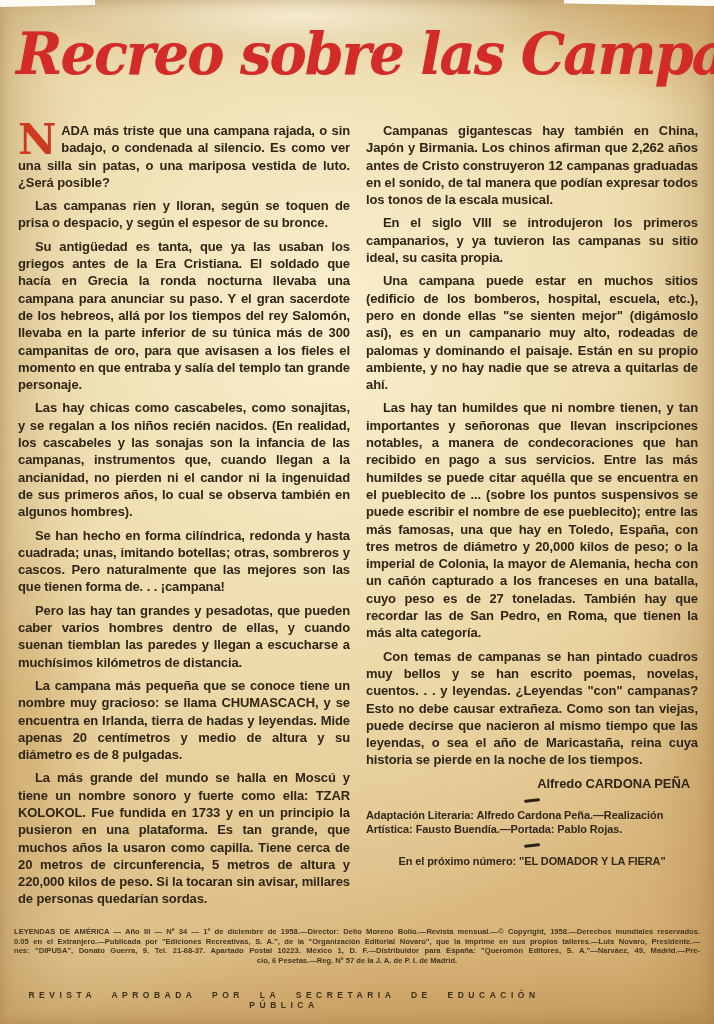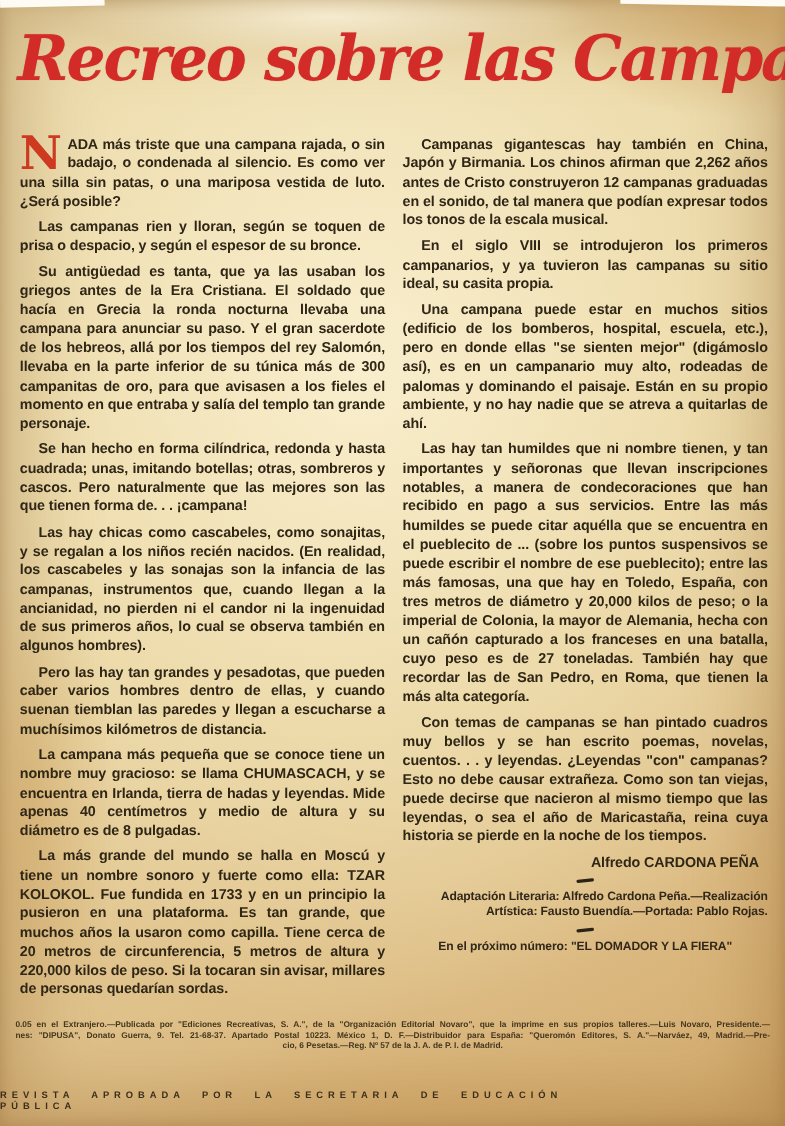--- a/index.html
+++ b/index.html
@@ -43,32 +43,32 @@
   .col p{margin:0 0 6px 0;text-indent:17px;}
   .col p.lead{text-indent:0;}
   .dropcap{
     float:left;
     font-family:"DejaVu Serif",serif;
     font-size:42px;line-height:32px;font-weight:700;font-style:normal;
     color:#cd3a20;margin:2px 5px 0 0;
   }
   .byline{margin-top:0;text-align:right;padding-right:8px;font-size:13px;font-weight:700;color:#2f2616;}
   .ornament{width:16px;height:3px;background:#2b2315;border-radius:2px;margin:7px auto 6px auto;transform:rotate(-6deg);}
-  .credits{margin-top:2px;text-align:right;font-size:11px;line-height:14.5px;font-weight:700;color:#32281a;}
+  .credits{margin-top:2px;text-align:left;font-size:11px;line-height:14.5px;font-weight:700;color:#32281a;}
   .next-issue{margin-top:2px;text-align:center;font-size:11px;font-weight:700;color:#32281a;}
 
   .fineprint{
     position:absolute;left:14px;top:927px;width:686px;
     font-size:7.6px;line-height:9.6px;font-weight:700;color:#46371f;
   }
   .fineprint .fp-line{text-align:justify;text-align-last:justify;}
   .fineprint .fp-line:last-child{text-align:left;text-align-last:center;}
   .approval{
     position:absolute;left:0;top:990px;width:568px;
-    font-size:8.5px;font-weight:700;color:#3c2f1a;
+    text-align:center;font-size:8.5px;font-weight:700;color:#3c2f1a;
     letter-spacing:4.5px;word-spacing:9px;
   }
 </style>
 </head>
 <body>
 
 <div class="page">
 
   <div class="stain tr"></div>
   <div class="stain top"></div>
@@ -79,24 +79,24 @@
 
   <div class="title">Recreo sobre las Campanas</div>
 
   <div class="columns">
 
     <div class="col">
       <p class="lead"><span class="dropcap">N</span><span>ADA más triste que una campana rajada, o sin badajo, o condenada al silencio. Es como ver una silla sin patas, o una mariposa vestida de luto. ¿Será posible?</span></p>
       <div>
           <p class="para">Las campanas rien y lloran, según se toquen de prisa o despacio, y según el espesor de su bronce.</p>
           <p class="para">Su antigüedad es tanta, que ya las usaban los griegos antes de la Era Cristiana.  El soldado que hacía en Grecia la ronda nocturna llevaba una campana para anunciar su paso.  Y el gran sacerdote de los hebreos, allá por los tiempos del rey Salomón, llevaba en la parte inferior de su túnica más de 300 campanitas de oro, para que avisasen a los fieles el momento en que entraba y salía del templo tan grande personaje.</p>
+          <p class="para">Las hay chicas como cascabeles, como sonajitas, y se regalan a los niños recién nacidos.  (En realidad, los cascabeles y las sonajas son la infancia de las campanas, instrumentos que, cuando llegan a la ancianidad, no pierden ni el candor ni la ingenuidad de sus primeros años, lo cual se observa también en algunos hombres).</p>
           <p class="para">Se han hecho en forma cilíndrica, redonda y hasta cuadrada; unas, imitando botellas; otras, sombreros y cascos.  Pero naturalmente que las mejores son las que tienen forma de. . . ¡campana!</p>
-          <p class="para">Las hay chicas como cascabeles, como sonajitas, y se regalan a los niños recién nacidos.  (En realidad, los cascabeles y las sonajas son la infancia de las campanas, instrumentos que, cuando llegan a la ancianidad, no pierden ni el candor ni la ingenuidad de sus primeros años, lo cual se observa también en algunos hombres).</p>
           <p class="para">Pero las hay tan grandes y pesadotas, que pueden caber varios hombres dentro de ellas, y cuando suenan tiemblan las paredes y llegan a escucharse a muchísimos kilómetros de distancia.</p>
-          <p class="para">La campana más pequeña que se conoce tiene un nombre muy gracioso: se llama CHUMASCACH, y se encuentra en Irlanda, tierra de hadas y leyendas.  Mide apenas 40 centímetros y medio de altura y su diámetro es de 8 pulgadas.</p>
+          <p class="para">La campana más pequeña que se conoce tiene un nombre muy gracioso: se llama CHUMASCACH, y se encuentra en Irlanda, tierra de hadas y leyendas.  Mide apenas 20 centímetros y medio de altura y su diámetro es de 8 pulgadas.</p>
           <p class="para">La más grande del mundo se halla en Moscú y tiene un nombre sonoro y fuerte como ella: TZAR KOLOKOL.  Fue fundida en 1733 y en un principio la pusieron en una plataforma.  Es tan grande, que muchos años la usaron como capilla.  Tiene cerca de 20 metros de circunferencia, 5 metros de altura y 220,000 kilos de peso. Si la tocaran sin avisar, millares de personas quedarían sordas.</p>
         </div>
     </div>
 
     <div class="col">
       <div>
           <p class="para">Campanas gigantescas hay también en China, Japón y Birmania.  Los chinos afirman que 2,262 años antes de Cristo construyeron 12 campanas graduadas en el sonido, de tal manera que podían expresar todos los tonos de la escala musical.</p>
           <p class="para">En el siglo VIII se introdujeron los primeros campanarios, y ya tuvieron las campanas su sitio ideal, su casita propia.</p>
           <p class="para">Una campana puede estar en muchos sitios (edificio de los bomberos, hospital, escuela, etc.), pero en donde ellas "se sienten mejor" (digámoslo así), es en un campanario muy alto, rodeadas de palomas y dominando el paisaje.  Están en su propio ambiente, y no hay nadie que se atreva a quitarlas de ahí.</p>
           <p class="para">Las hay tan humildes que ni nombre tienen, y tan importantes y señoronas que llevan inscripciones notables, a manera de condecoraciones que han recibido en pago a sus servicios.  Entre las más humildes se puede citar aquélla que se encuentra en el pueblecito de ... (sobre los puntos suspensivos se puede escribir el nombre de ese pueblecito); entre las más famosas, una que hay en Toledo, España, con tres metros de diámetro y 20,000 kilos de peso; o la imperial de Colonia, la mayor de Alemania, hecha con un cañón capturado a los franceses en una batalla, cuyo peso es de 27 toneladas.  También hay que recordar las de San Pedro, en Roma, que tienen la más alta categoría.</p>
@@ -105,20 +105,21 @@
       <div class="byline">Alfredo CARDONA PEÑA</div>
       <div class="ornament"></div>
       <div class="credits">Adaptación Literaria: Alfredo Cardona Peña.—Realización Artística: Fausto Buendía.—Portada: Pablo Rojas.</div>
       <div class="ornament"></div>
       <div class="next-issue">En el próximo número: "EL DOMADOR Y LA FIERA"</div>
     </div>
 
   </div>
 
   <div class="fineprint">
+      <div class="fp-line">LEYENDAS DE AMÉRICA — Año III — Nº 34 — 1º de diciembre de 1958.—Director: Delio Moreno Bolio.—Revista mensual.—© Copyright, 1958.—Derechos mundiales reservados.</div>
       <div class="fp-line">0.05 en el Extranjero.—Publicada por "Ediciones Recreativas, S. A.", de la "Organización Editorial Novaro", que la imprime en sus propios talleres.—Luis Novaro, Presidente.—</div>
       <div class="fp-line">nes: "DIPUSA", Donato Guerra, 9. Tel. 21-68-37. Apartado Postal 10223. México 1, D. F.—Distribuidor para España: "Queromón Editores, S. A."—Narváez, 49, Madrid.—Pre-</div>
       <div class="fp-line">cio, 6 Pesetas.—Reg. Nº 57 de la J. A. de P. I. de Madrid.</div>
     </div>
 
   <div class="approval">REVISTA APROBADA POR LA SECRETARIA DE EDUCACIÓN PÚBLICA</div>
 
 </div>
 
 </body></html>

